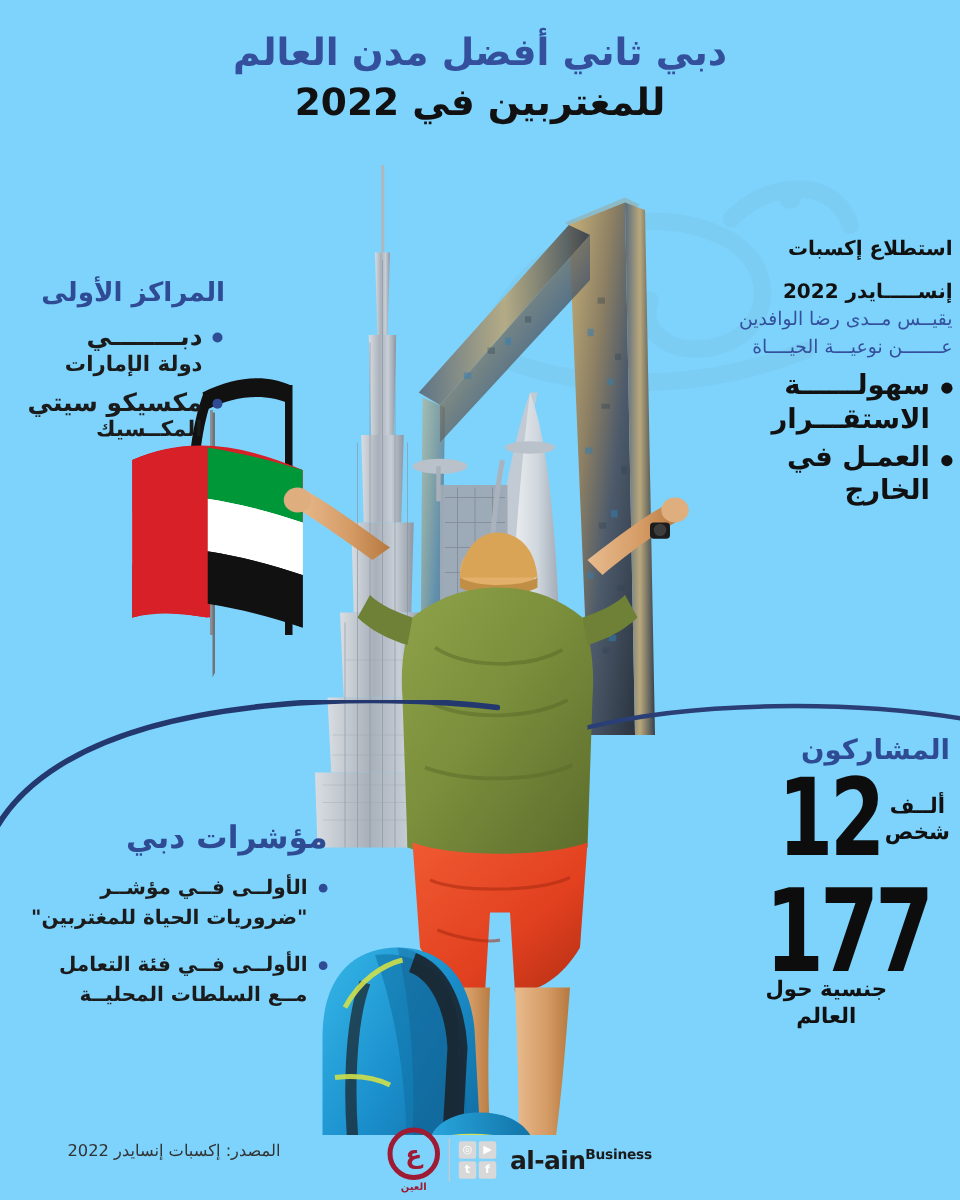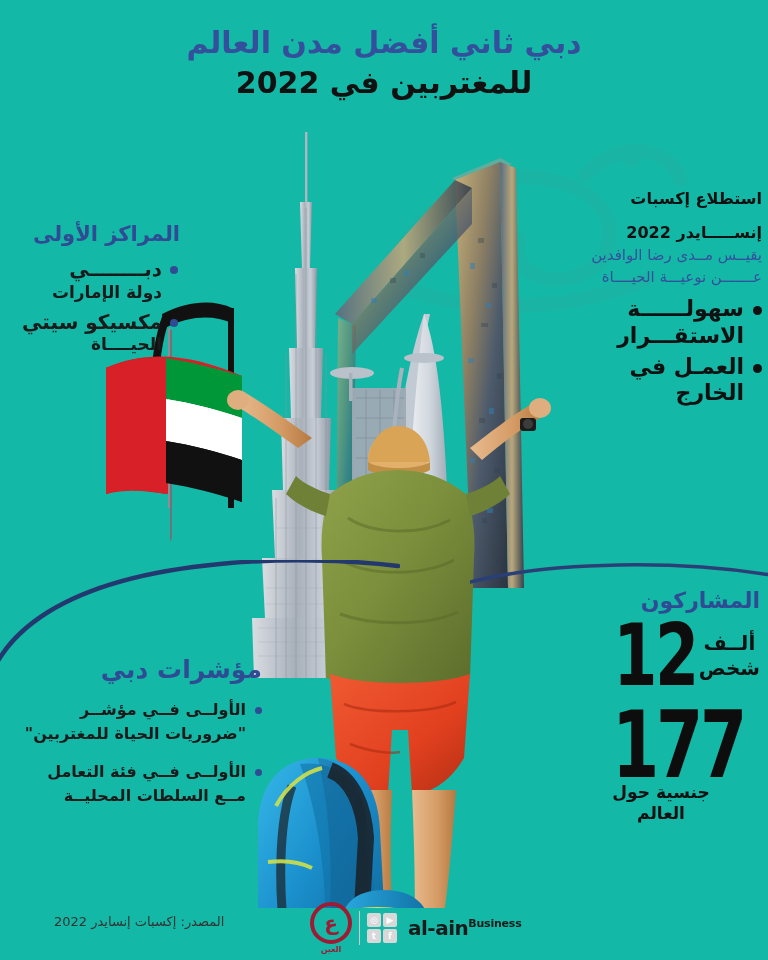--- a/index.html
+++ b/index.html
@@ -2,21 +2,21 @@
 <html lang="ar" dir="rtl"><head>
 <meta charset="utf-8">
 <style>
   html,body{margin:0;padding:0;}
   body{
     width:768px;height:960px;
     background:#ffffff;
     font-family:"DejaVu Sans","Liberation Sans",sans-serif;
     overflow:hidden;position:relative;
   }
-  #page{position:absolute;inset:0;width:768px;height:960px;overflow:hidden;background:#14b8a6;}
+  #page{position:absolute;inset:0;width:768px;height:960px;overflow:hidden;background:#7dd3fc;}
 
   
   .watermark{
     position:absolute;left:370px;top:120px;width:330px;height:210px;
     opacity:.055;pointer-events:none;
   }
 
   
   .title-block{position:absolute;top:24px;left:0;width:768px;text-align:center;z-index:20;}
   .title-l1{
@@ -63,21 +63,21 @@
   
   .participants{position:absolute;right:8px;top:588px;width:200px;z-index:25;text-align:right;}
   .participants .sec-head{font-size:22px;}
   .stat{display:flex;align-items:center;justify-content:flex-start;flex-direction:row;margin-top:2px;}
   .stat-num{
     font-size:86px;font-weight:bold;color:#0d0d0d;line-height:.92;
     font-family:"DejaVu Sans Condensed","Liberation Sans Narrow","Liberation Sans",sans-serif;
     letter-spacing:-3px;transform:scaleX(.82);transform-origin:right center;
   }
   .stat-num.big{font-size:92px;letter-spacing:-4px;}
-  .stat-cap{font-size:20px;font-weight:bold;color:#111;line-height:1.25;text-align:center;margin-left:2px;}
+  .stat-cap{font-size:17px;font-weight:bold;color:#111;line-height:1.25;text-align:center;margin-left:2px;}
   .stat2{margin-top:8px;text-align:center;}
   .stat2 .stat-cap{font-size:17px;margin-top:-6px;}
 
   
   .indicators{position:absolute;left:10px;top:655px;width:252px;z-index:25;text-align:right;}
   .indicators .sec-head{font-size:25px;text-align:right;margin-bottom:13px;padding-left:6px;}
   .ind-item{position:relative;padding-right:16px;margin-bottom:14px;}
   .ind-item .dot{position:absolute;right:0;top:9px;width:7px;height:7px;border-radius:50%;background:#2f4b94;}
   .ind-text{font-size:16px;font-weight:bold;color:#1b1b1b;line-height:1.5;letter-spacing:.2px;}
 
@@ -374,21 +374,21 @@
 
     <div class="rank-item">
       <span class="dot"></span>
       <div class="rank-city">دبــــــــي</div>
       <div class="rank-country">دولة الإمارات</div>
     </div>
 
     <div class="rank-item">
       <span class="dot"></span>
       <div class="rank-city">مكسيكو سيتي</div>
-      <div class="rank-country">الحيــــاة</div>
+      <div class="rank-country">المكــسيك</div>
     </div>
   </div>
 
   <div class="survey">
     <div class="survey-title">استطلاع إكسبات</div>
     <div class="survey-title">إنســـــايدر 2022</div>
     <div class="survey-sub">يقيــس مــدى رضا الوافدين عـــــــن نوعيـــة الحيــــاة</div>
 
     <div class="survey-list">
       <div class="survey-item">

